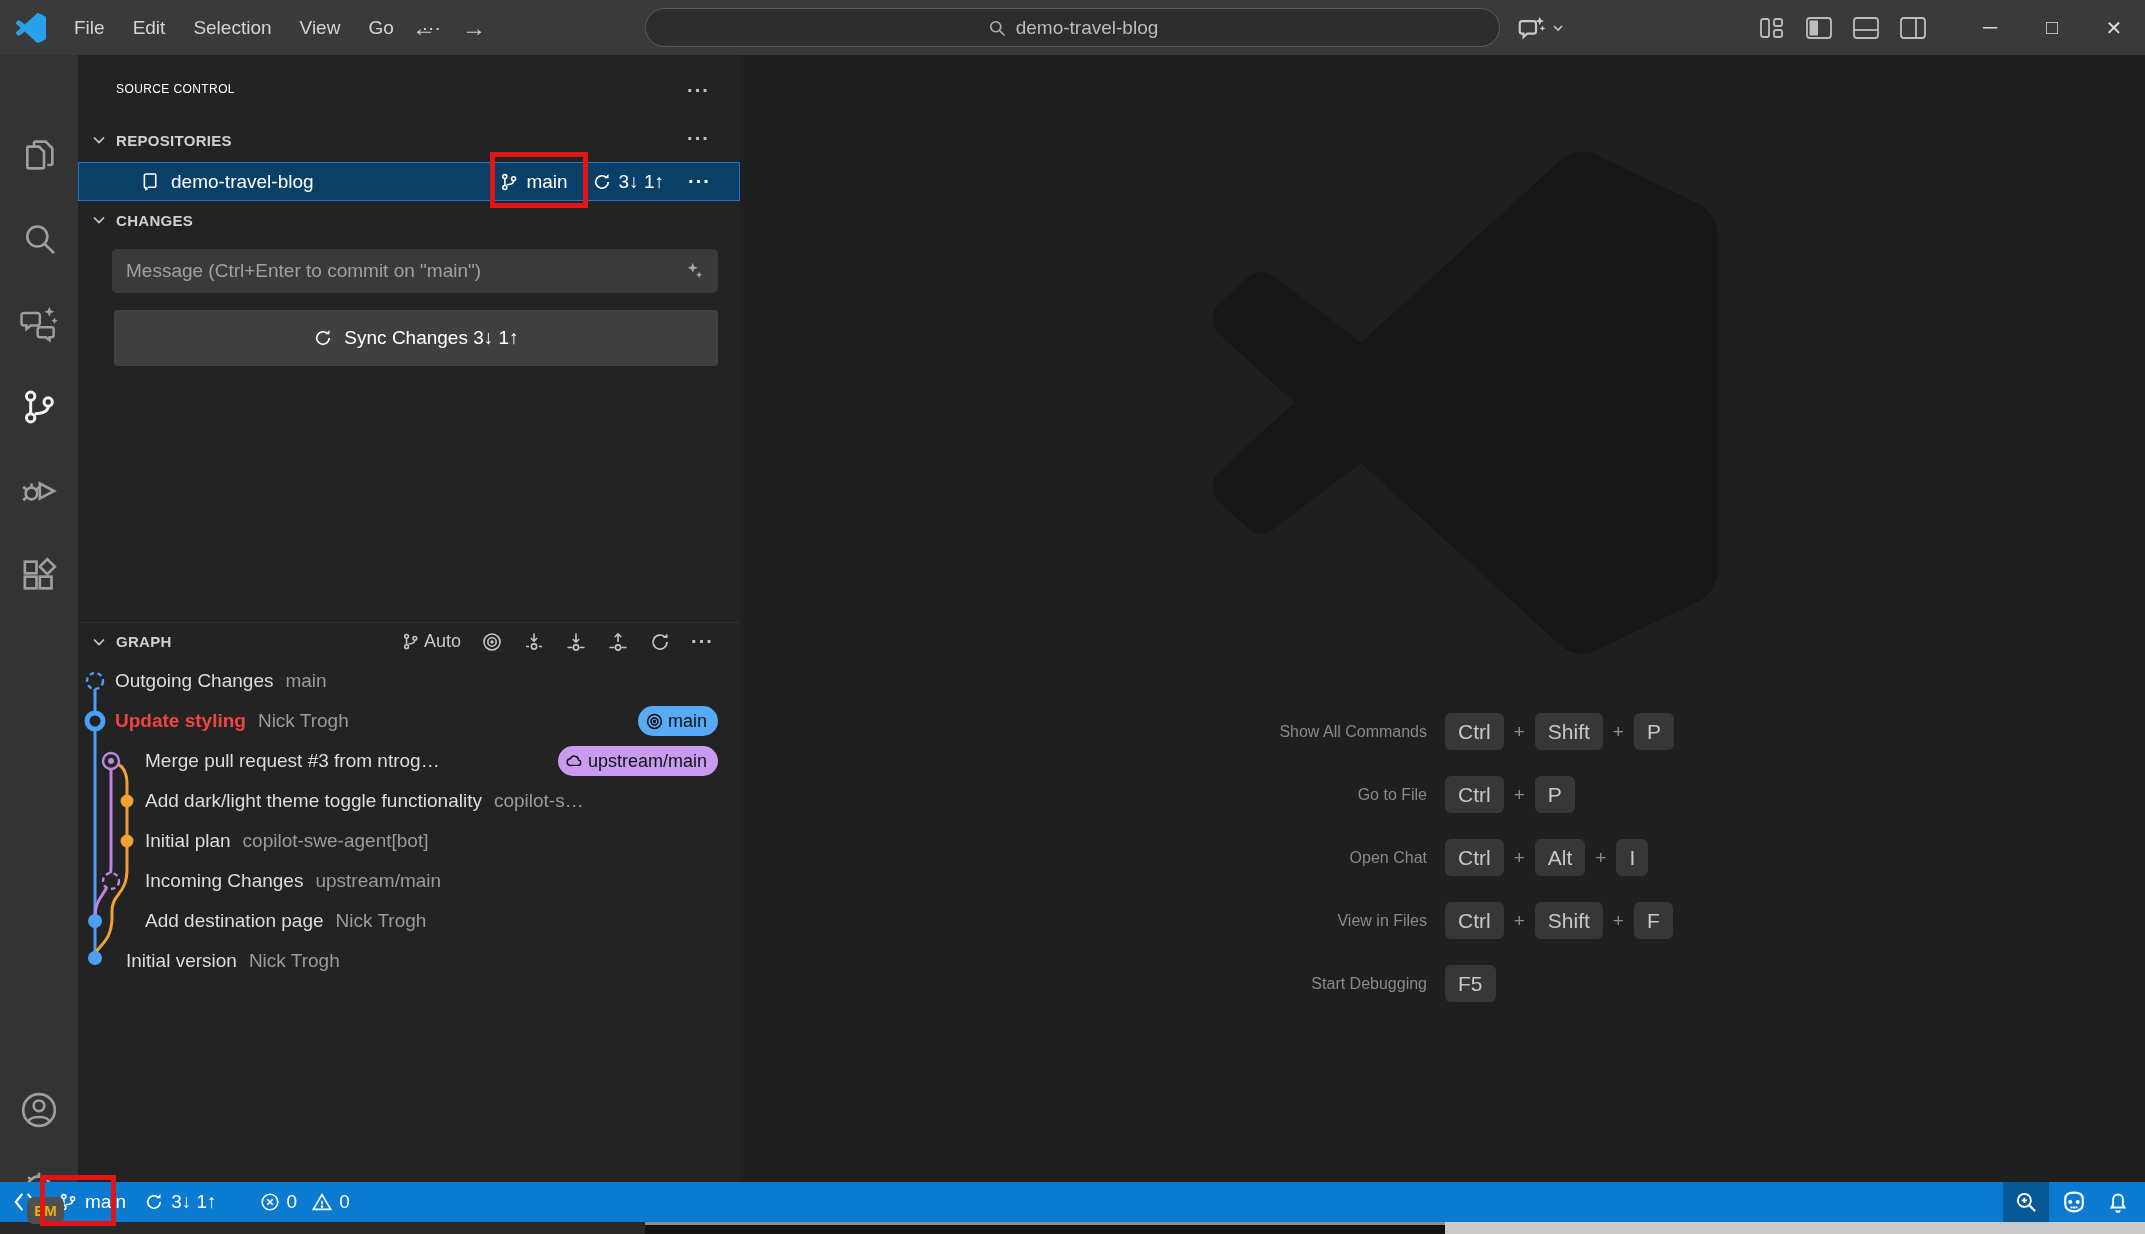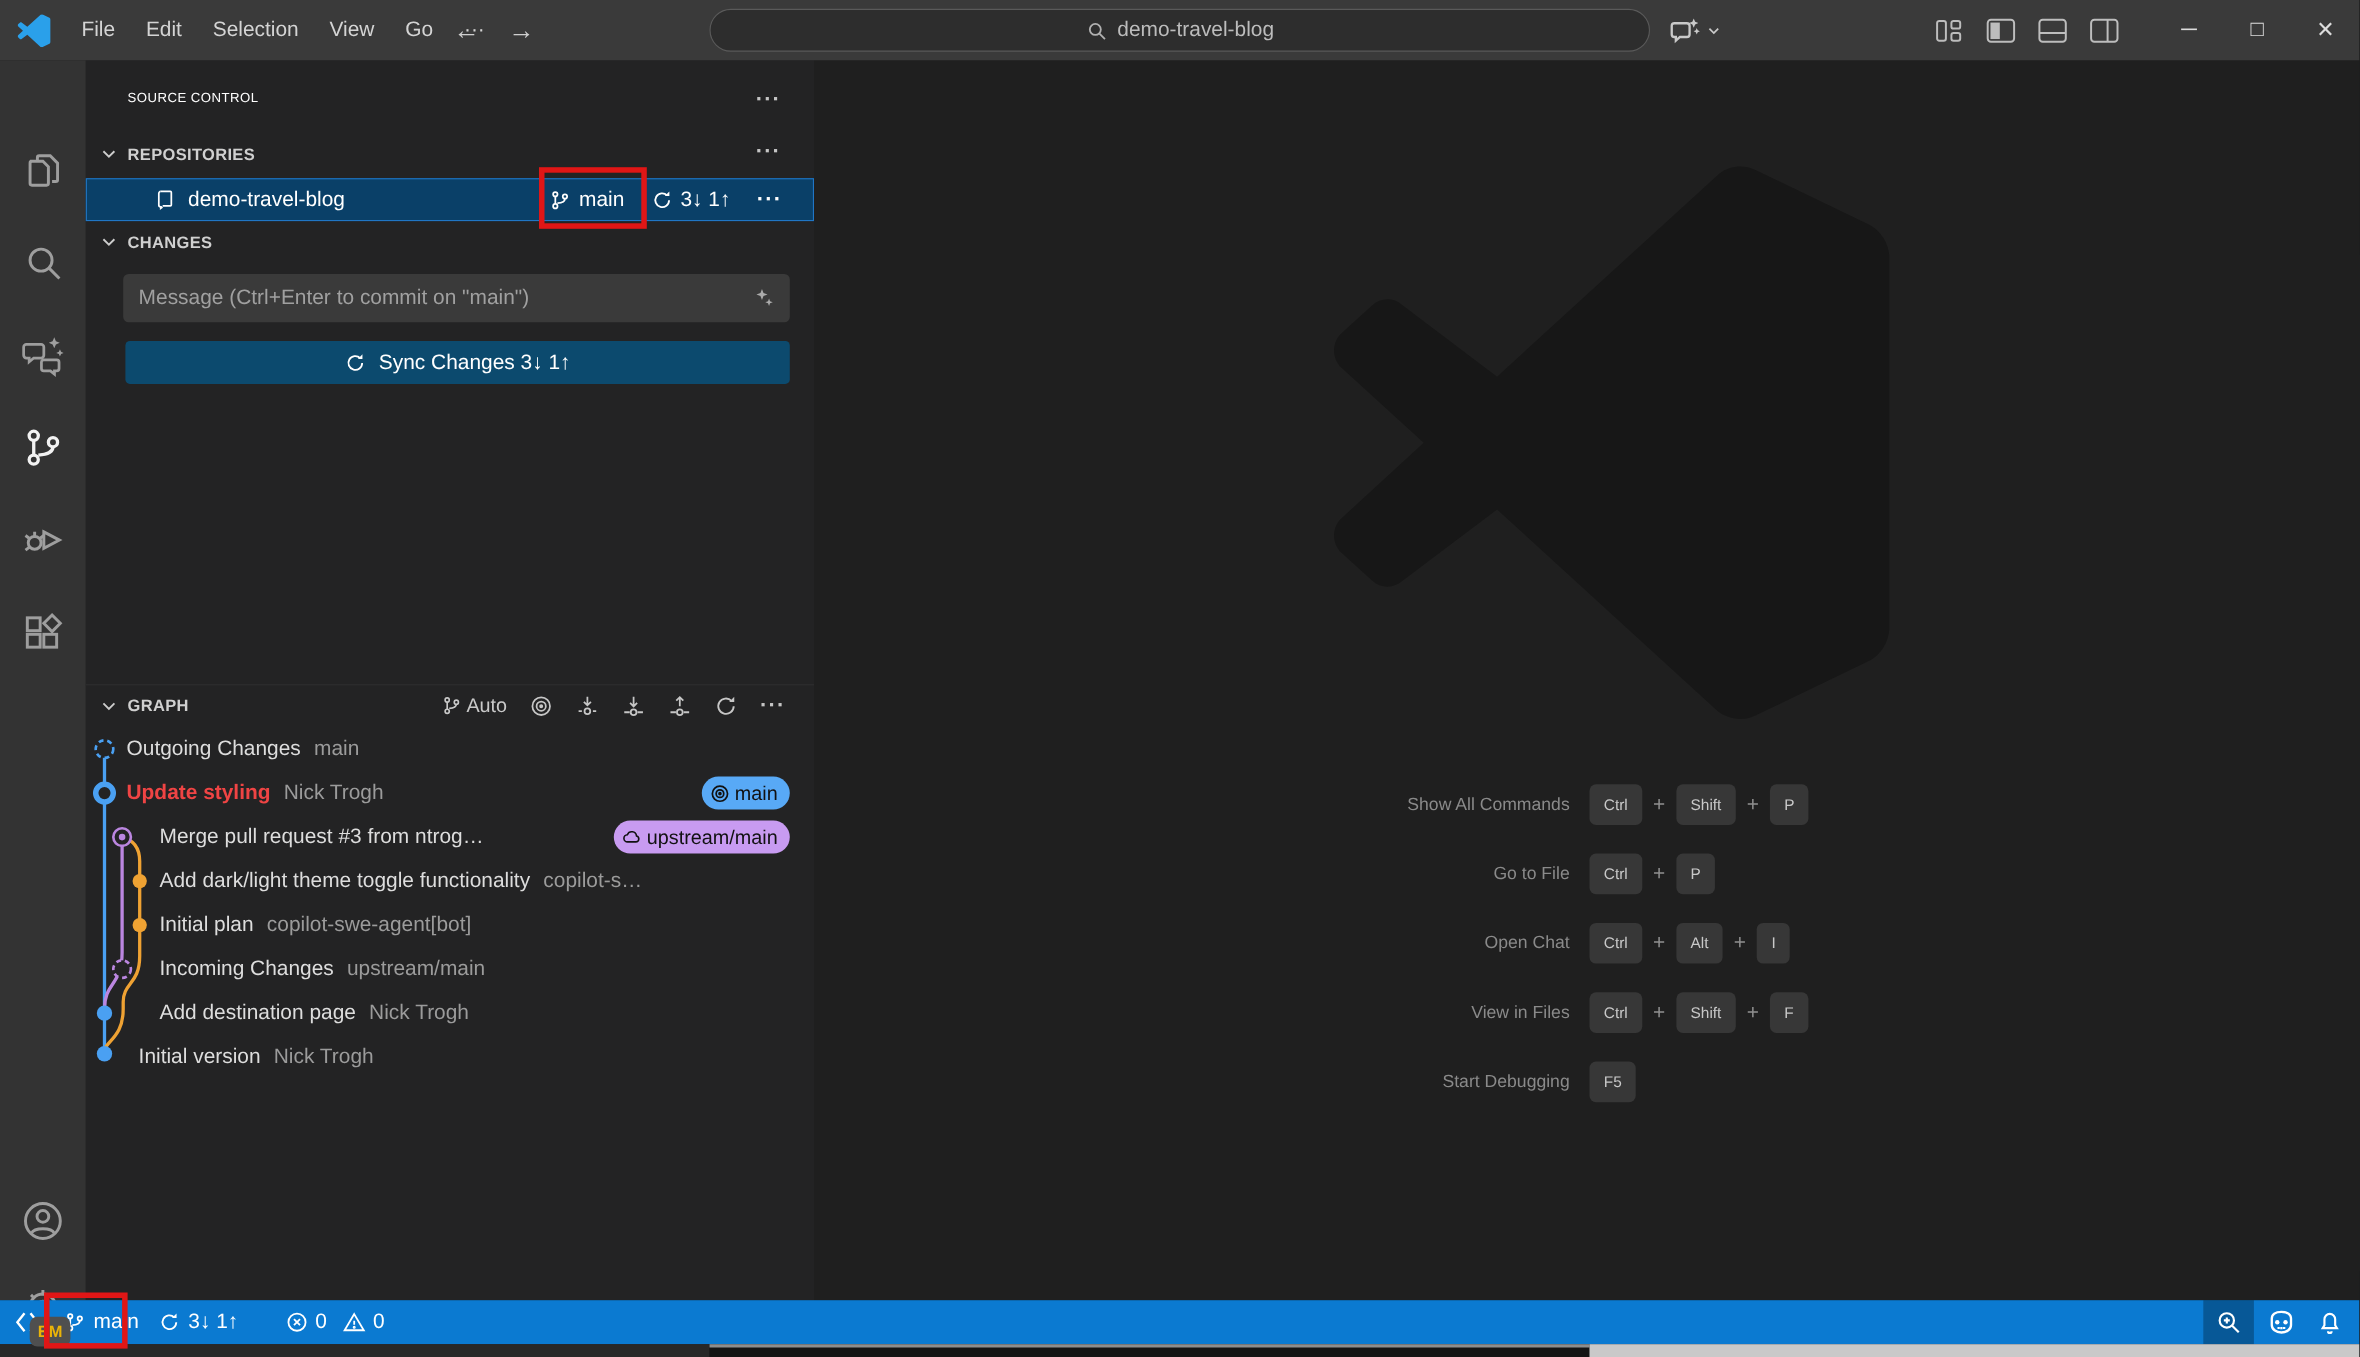--- a/index.html
+++ b/index.html
@@ -52,21 +52,21 @@
   .repo-branch { margin-left:auto; }
   .repo-sync { margin-left:24px; }
   .repo-row .kebab { margin-left:24px; margin-right:28px; color:#ffffff; }
 
   .msgbox { position:absolute; top:194px; left:34px; width:606px; height:44px; }
   .msgbox input { width:100%; height:100%; background:#3a3a3a; border:none; border-radius:5px;
                   color:#fdba74; font-size:19px; padding:0 44px 0 14px; font-family:"Liberation Sans",sans-serif; }
   .msgbox input::placeholder { color:#a0a0a0; }
   .msgbox .sparkle { position:absolute; right:12px; top:11px; width:22px; height:22px; color:#ababab; }
 
-  .syncbtn { position:absolute; top:255px; left:36px; width:604px; height:39px; background:#0c4a6e;
+  .syncbtn { position:absolute; top:255px; left:36px; width:604px; height:56px; background:#404040;
              border:none; border-radius:4px; color:#ffffff; font-size:19px; display:flex; align-items:center;
              justify-content:center; gap:11px; cursor:pointer; font-family:"Liberation Sans",sans-serif; }
 
   .hdr-graph { top:567px; border-top:1px solid #2e2e2e; height:38px; }
   .graph-tools { margin-left:auto; margin-right:26px; display:flex; align-items:center; gap:20px; color:#c6c6c6; }
   .graph-tools .gt { width:22px; height:22px; }
   .gt-auto { display:flex; align-items:center; gap:4px; font-size:18px; color:#c9c9c9; }
 
   .graph-rows { position:absolute; top:606px; left:0; width:662px; }
   .grow { height:40px; display:flex; align-items:center; font-size:19px; padding-right:22px; }
@@ -81,21 +81,21 @@
   .lanes { position:absolute; top:606px; left:0; pointer-events:none; }
 
   
   .editor { position:absolute; left:740px; top:55px; width:1405px; height:1127px; background:#1f1f1f; }
   .watermark { position:absolute; left:465px; top:95px; }
   .shortcuts { position:absolute; left:160px; top:645px; width:800px; }
   .krow { height:63px; display:flex; align-items:center; }
   .k-label { width:527px; text-align:right; color:#8a8a8a; font-size:16px; }
   .k-keys { margin-left:18px; display:flex; align-items:center; }
   .key { background:#373737; border-radius:6px; height:37px; line-height:37px; padding:0 13px;
-         font-size:14px; color:#c8c8c8; }
+         font-size:21px; color:#c8c8c8; }
   .plus { margin:0 10px; color:#8f8f8f; font-size:19px; }
 
   
   .statusbar { position:absolute; left:0; top:1182px; width:2145px; height:40px; background:#0b7ad1;
                color:#ffffff; display:flex; align-items:center; font-size:19px; }
   .sb-grp { display:flex; align-items:center; gap:7px; }
   .sb-remote { margin-left:12px; width:26px; height:26px; }
   .sb-branch { margin-left:20px; }
   .sb-sync { margin-left:18px; }
   .sb-problems { margin-left:42px; gap:6px; }

